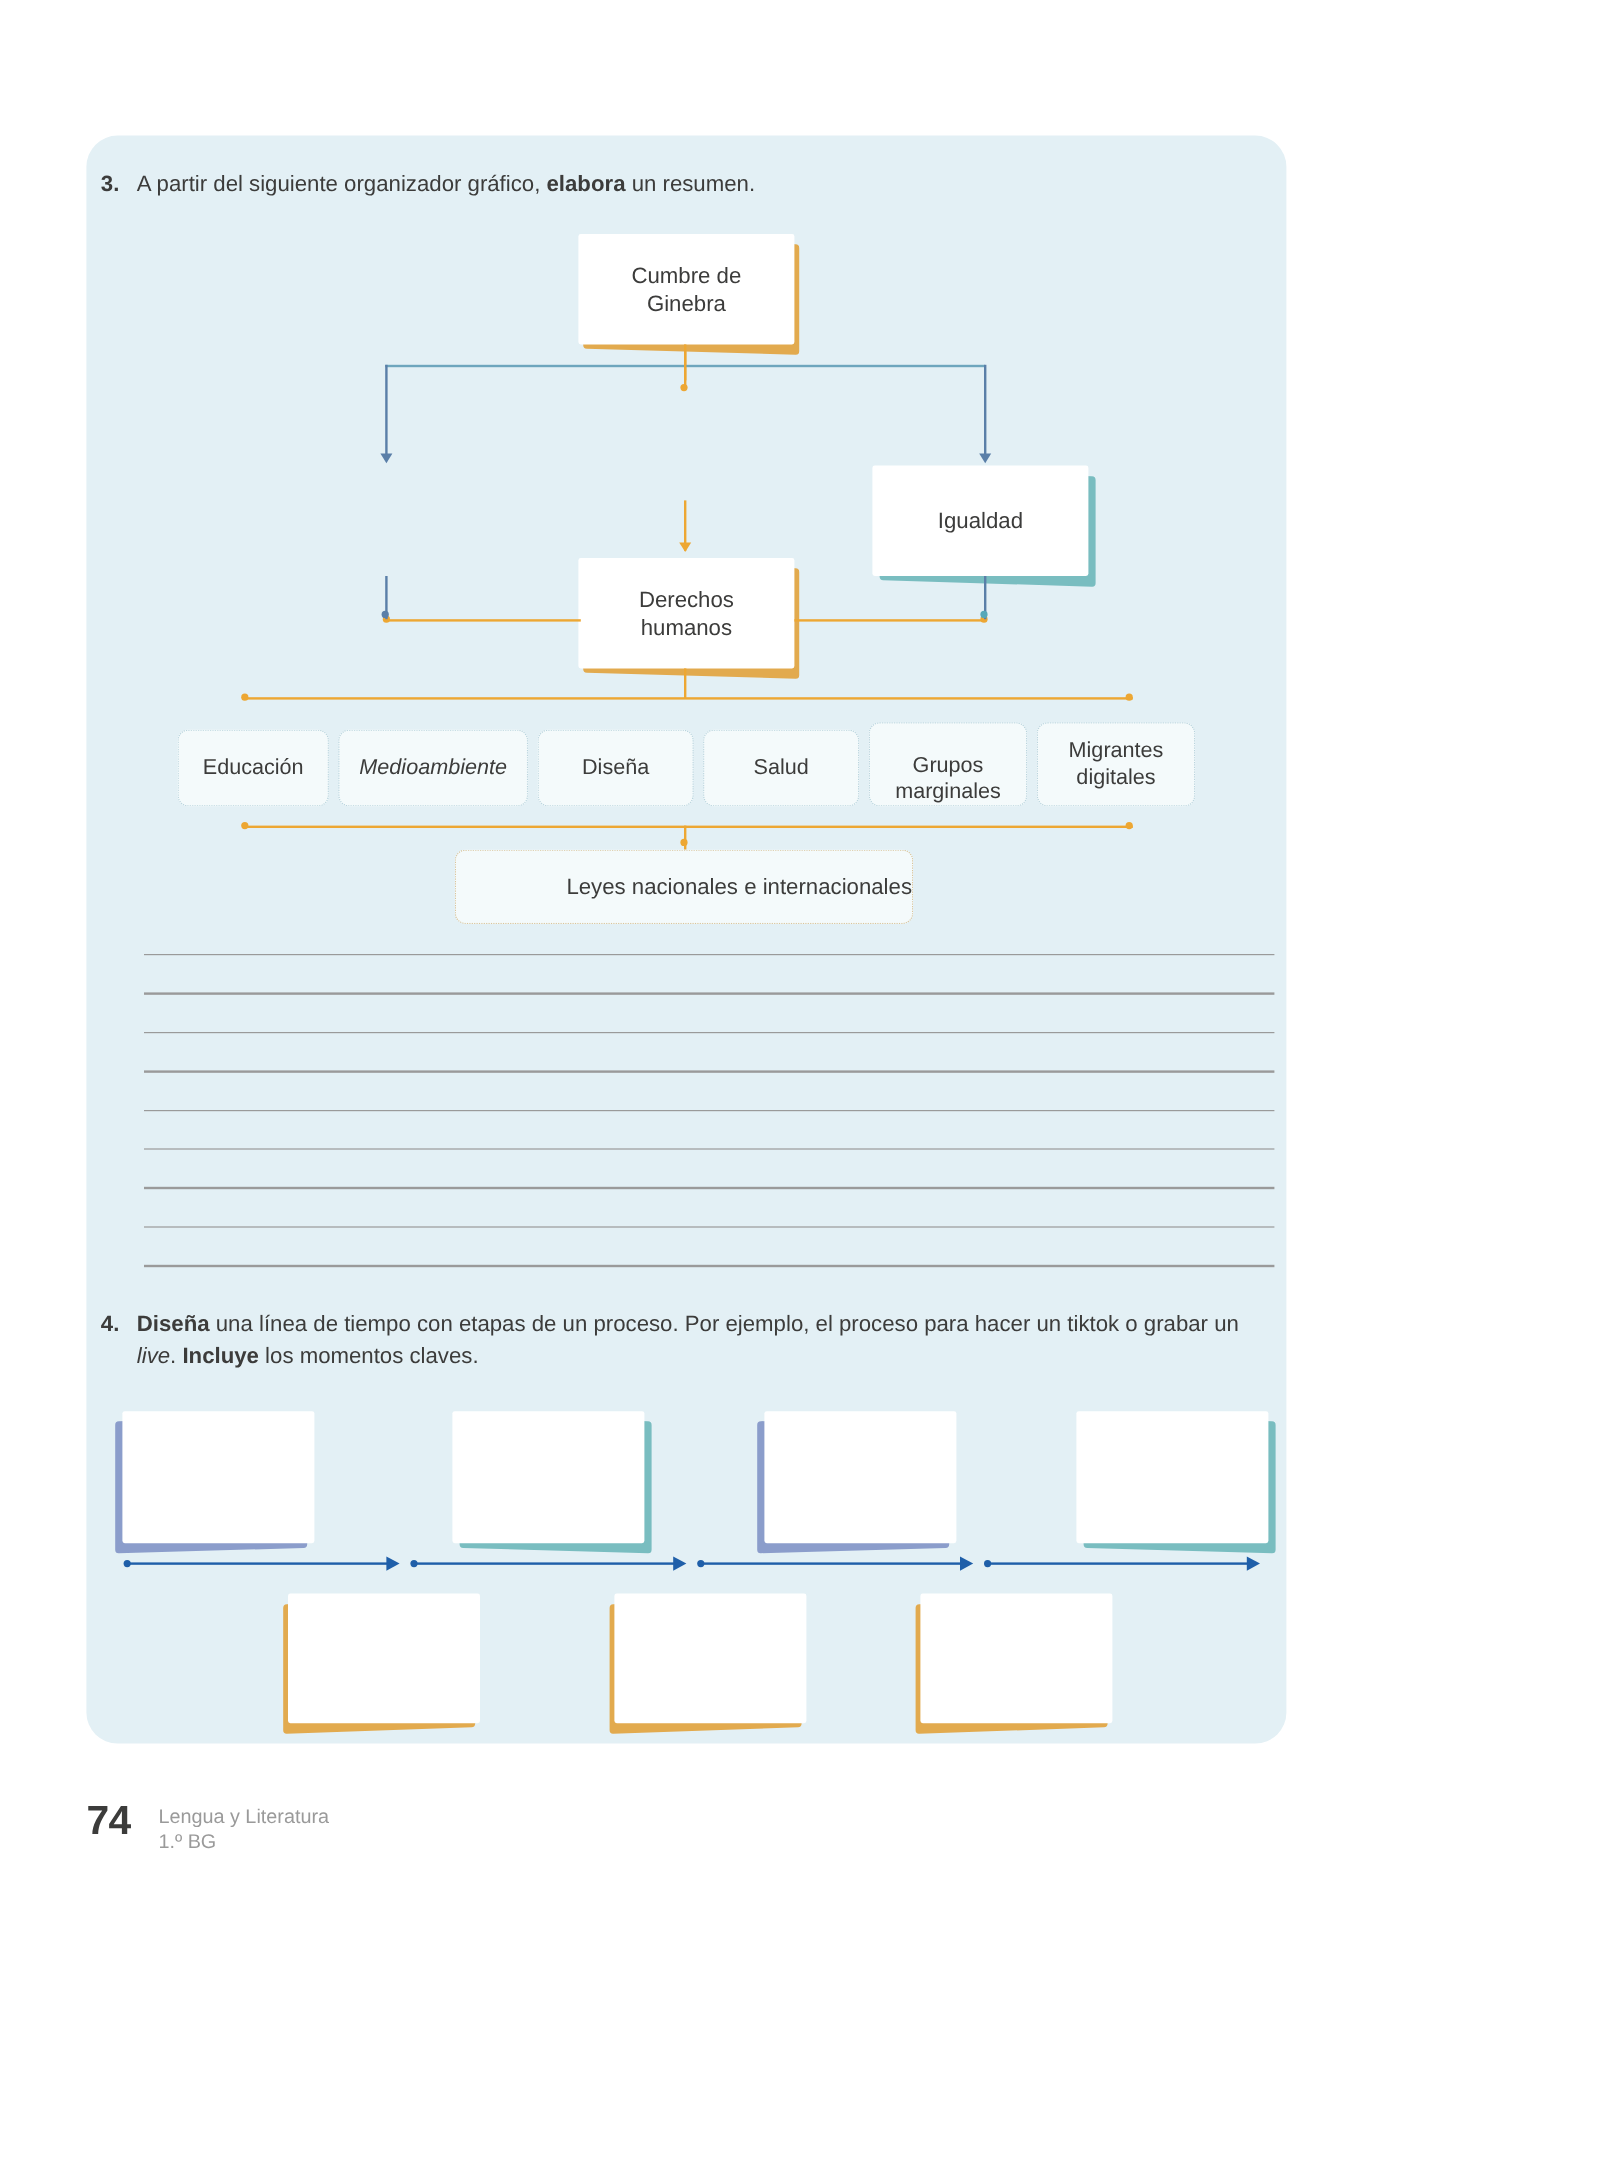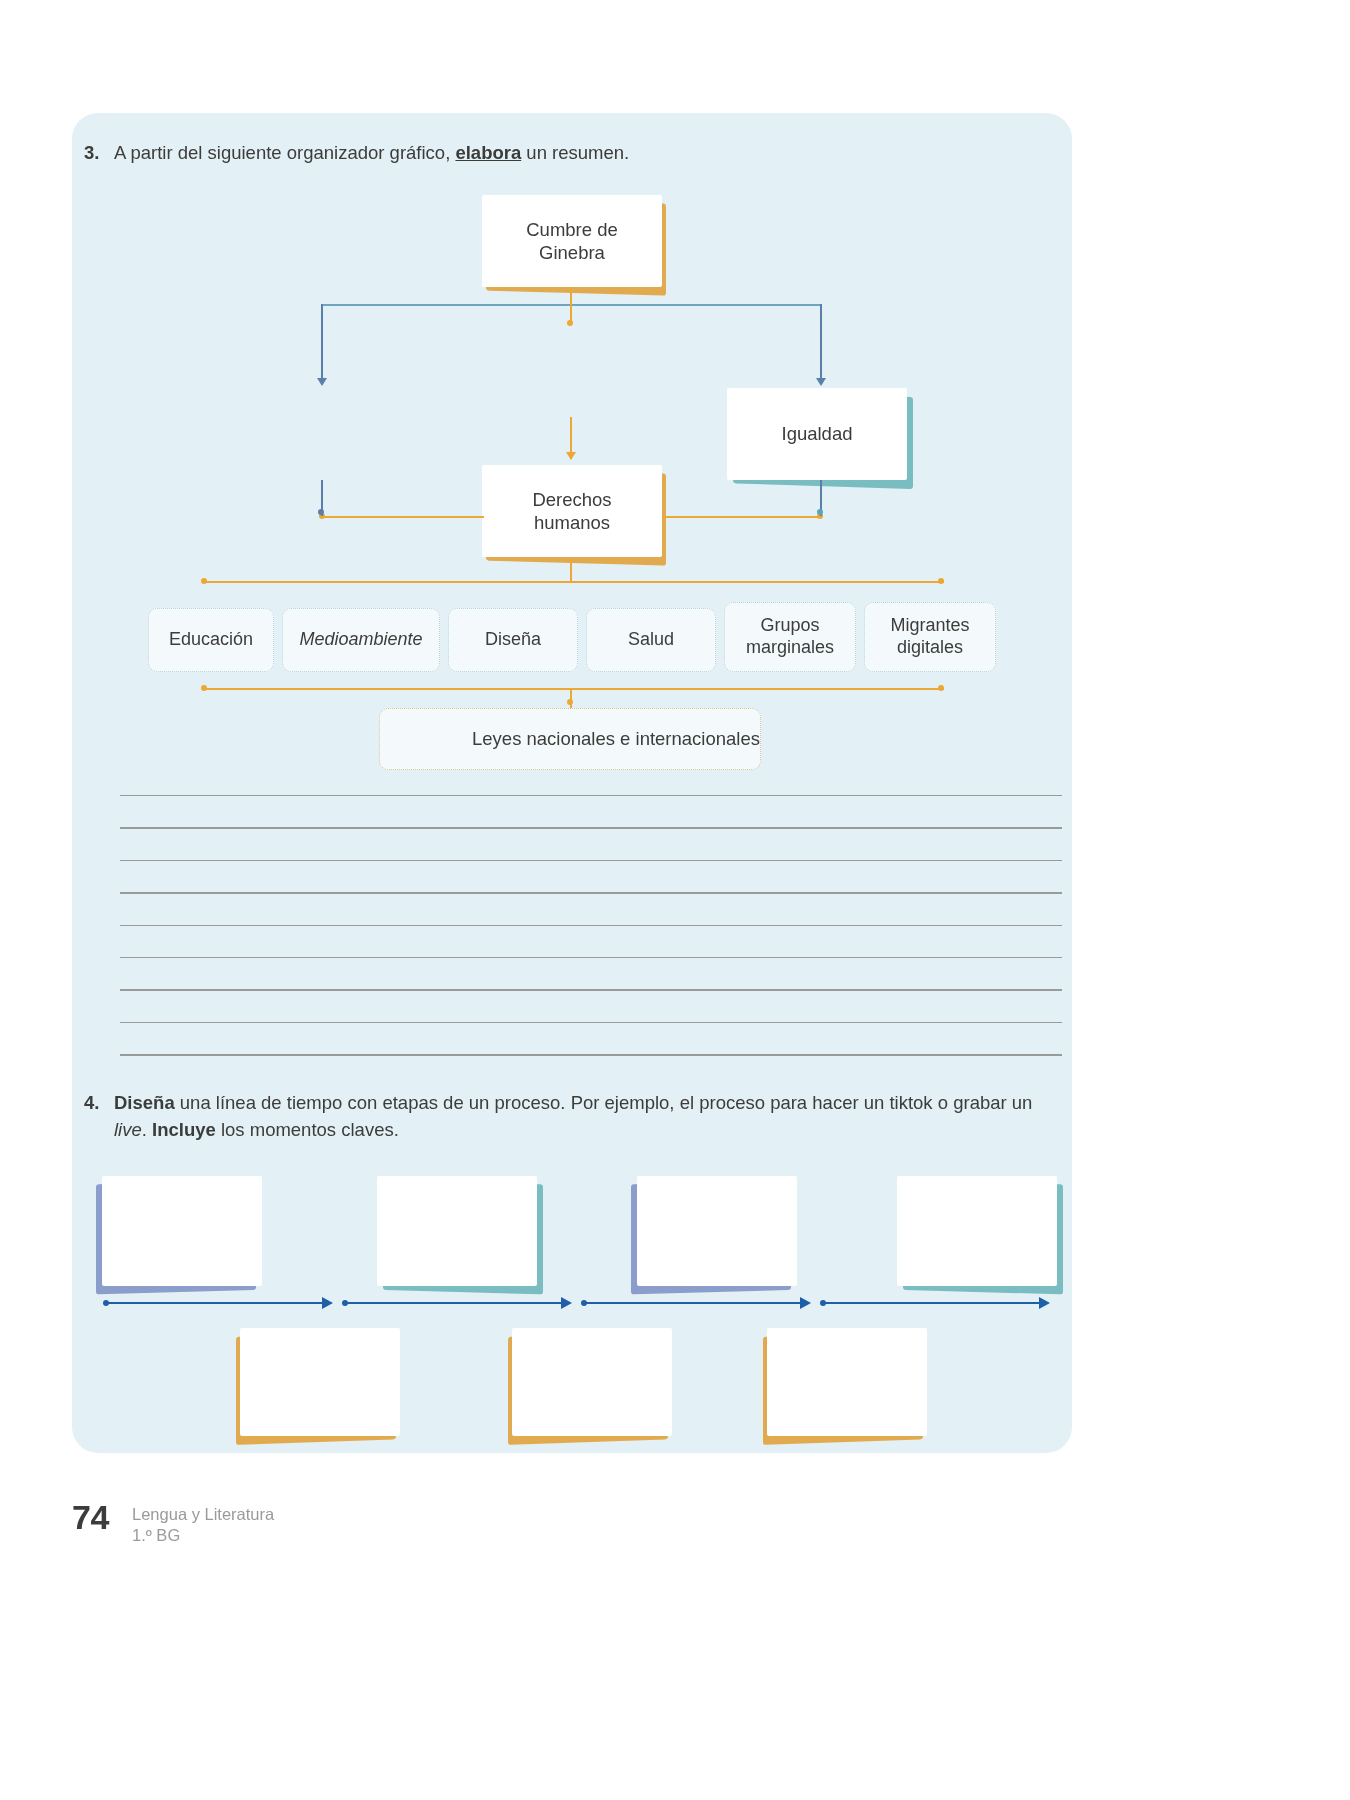--- a/index.html
+++ b/index.html
@@ -21,21 +21,21 @@
     background:#e3f0f5;
     border-radius:26px;
   }
 
   
   .ex3{
     position:absolute;left:84px;top:141px;width:1000px;
     font-size:18.5px;line-height:1.3;color:#3c3c3b;
   }
   .ex3 .num{font-weight:bold;display:inline-block;width:30px;}
-  .ex3 b{font-weight:bold;text-decoration:underline;}
+  .ex3 b{font-weight:bold;}
 
   .ex4{
     position:absolute;left:84px;top:1090px;width:990px;
     font-size:18.5px;line-height:1.45;color:#3c3c3b;
   }
   .ex4 .num{font-weight:bold;display:inline-block;width:30px;vertical-align:top;}
   .ex4 .body{display:inline-block;width:950px;}
   .ex4 b{font-weight:bold;}
   .ex4 i{font-style:italic;}
 
@@ -191,21 +191,21 @@
     </div>
     <div class="pill" style="left:210px;top:428px;width:158px;height:64px;font-style:italic;">
       <span>Medioambiente</span>
     </div>
     <div class="pill" style="left:376px;top:428px;width:130px;height:64px;">
       <span>Diseña</span>
     </div>
     <div class="pill" style="left:514px;top:428px;width:130px;height:64px;">
       <span>Salud</span>
     </div>
-    <div class="pill" style="left:652px;top:422px;width:132px;height:70px;">
+    <div class="pill" style="left:652px;top:422px;width:132px;height:70px;align-items:flex-end;">
       <span>Grupos marginales</span>
     </div>
     <div class="pill" style="left:792px;top:422px;width:132px;height:70px;">
       <span>Migrantes digitales</span>
     </div>
 
     <div class="ln h-gold" style="left:132px;top:508px;width:740px;"></div>
     <div class="dot dot-gold" style="left:129px;top:505px;"></div>
     <div class="dot dot-gold" style="left:866px;top:505px;"></div>
     <div class="ln v-gold" style="left:498px;top:508px;height:20px;"></div>

